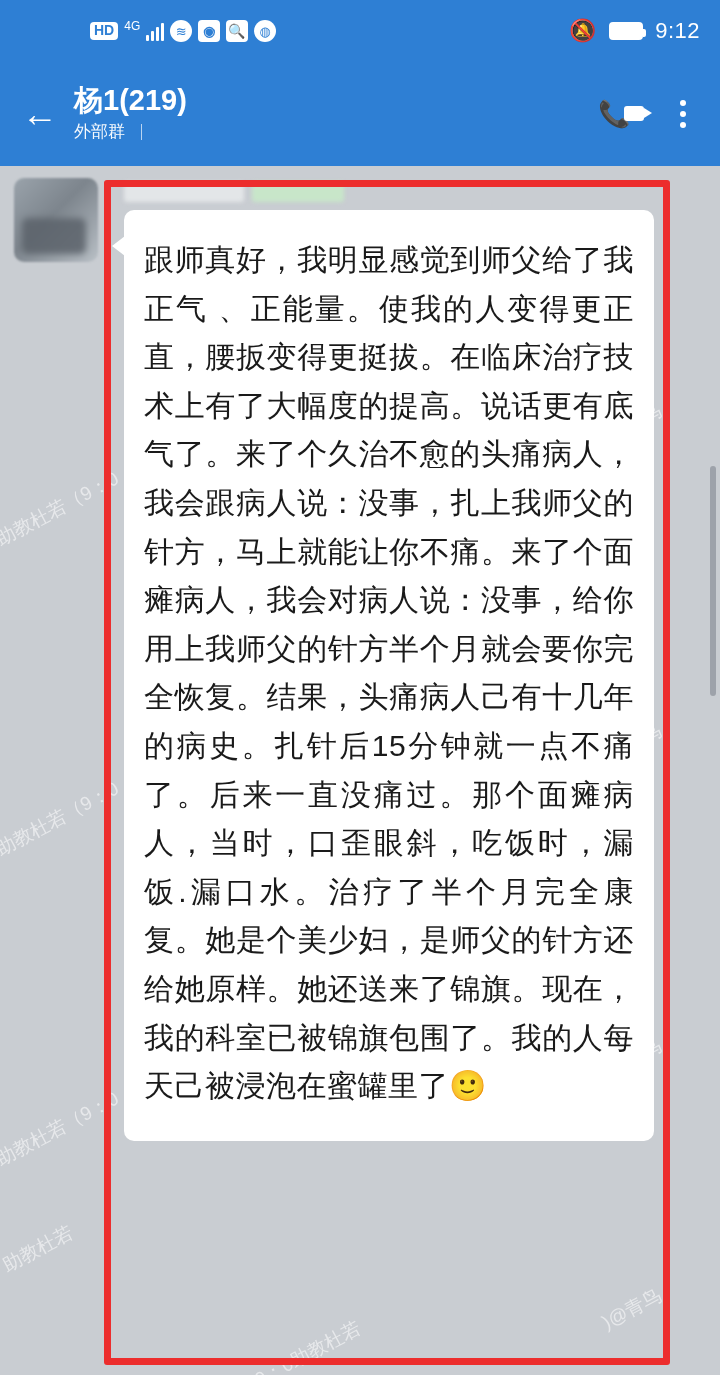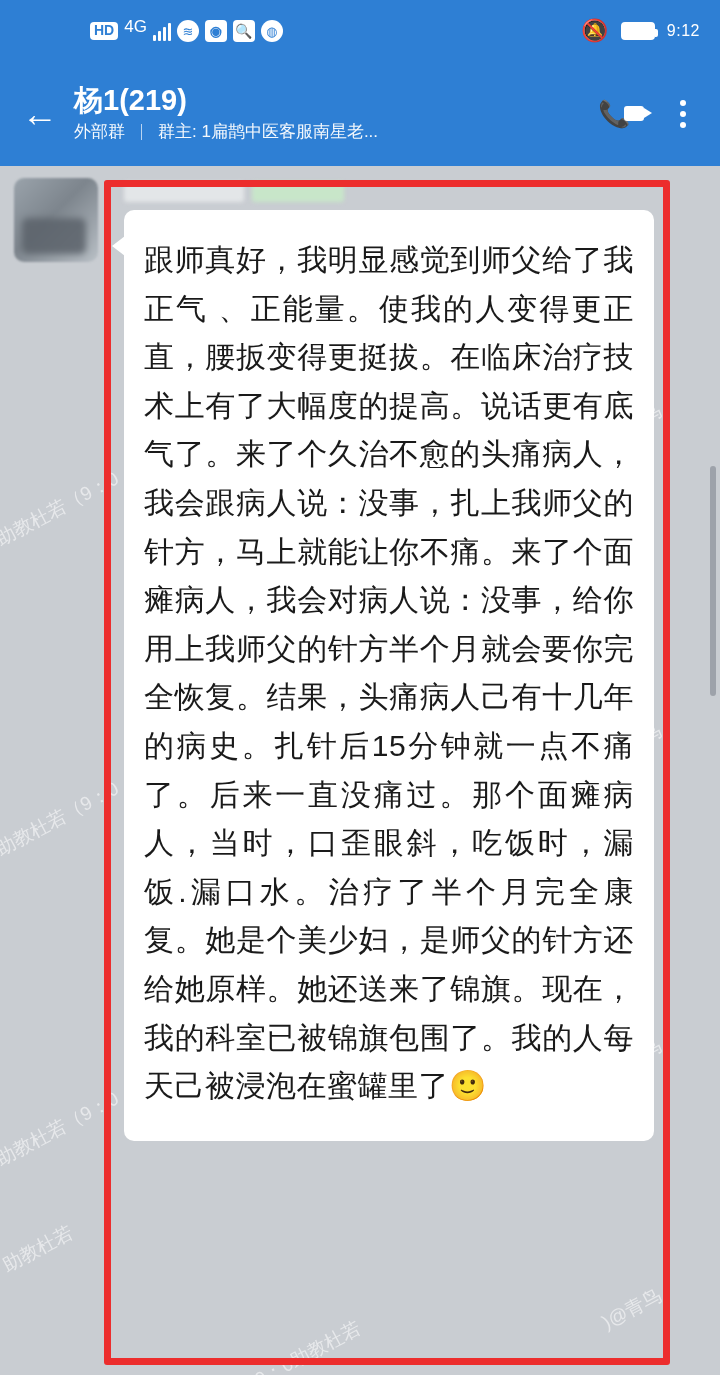--- a/index.html
+++ b/index.html
@@ -43,21 +43,21 @@
   .hd-badge {
     background: #ffffff;
     color: #2e7fd4;
     font-size: 14px;
     font-weight: bold;
     border-radius: 4px;
     padding: 1px 4px;
     line-height: 1.1;
   }
   .net-label {
-    font-size: 17px;
+    font-size: 12px;
     line-height: 1;
     position: relative;
     top: -5px;
   }
   .sig-bars {
     display: inline-flex;
     align-items: flex-end;
     gap: 2px;
     height: 20px;
   }
@@ -100,21 +100,21 @@
     background: #ffffff;
   }
   .battery:after {
     content: "";
     position: absolute;
     right: -5px; top: 5px;
     width: 3px; height: 8px;
     background: #ffffff;
     border-radius: 0 2px 2px 0;
   }
-  .clock { font-size: 16px; letter-spacing: .5px; }
+  .clock { font-size: 22px; letter-spacing: .5px; }
 
   
   .appbar {
     background: #2e7fd4;
     height: 104px;
     display: flex;
     align-items: center;
     padding: 0 20px 0 14px;
     color: #ffffff;
     position: relative;
@@ -307,21 +307,20 @@
     </div>
   </div>
 
   <div class="appbar">
     <div class="back-arrow">←</div>
     <div class="title-wrap">
       <div class="chat-title">杨1(219)</div>
       <div class="chat-sub">
         <span>外部群</span>
         <span class="sub-divider"></span>
-        <span>群主: 1扁鹊中医客服南星老...</span>
       </div>
     </div>
     <div class="appbar-actions">
       <div class="call-icon">
         <span class="handset">📞</span>
         <span class="cam"></span>
       </div>
       <div class="kebab">
           <i></i>
           <i></i>

